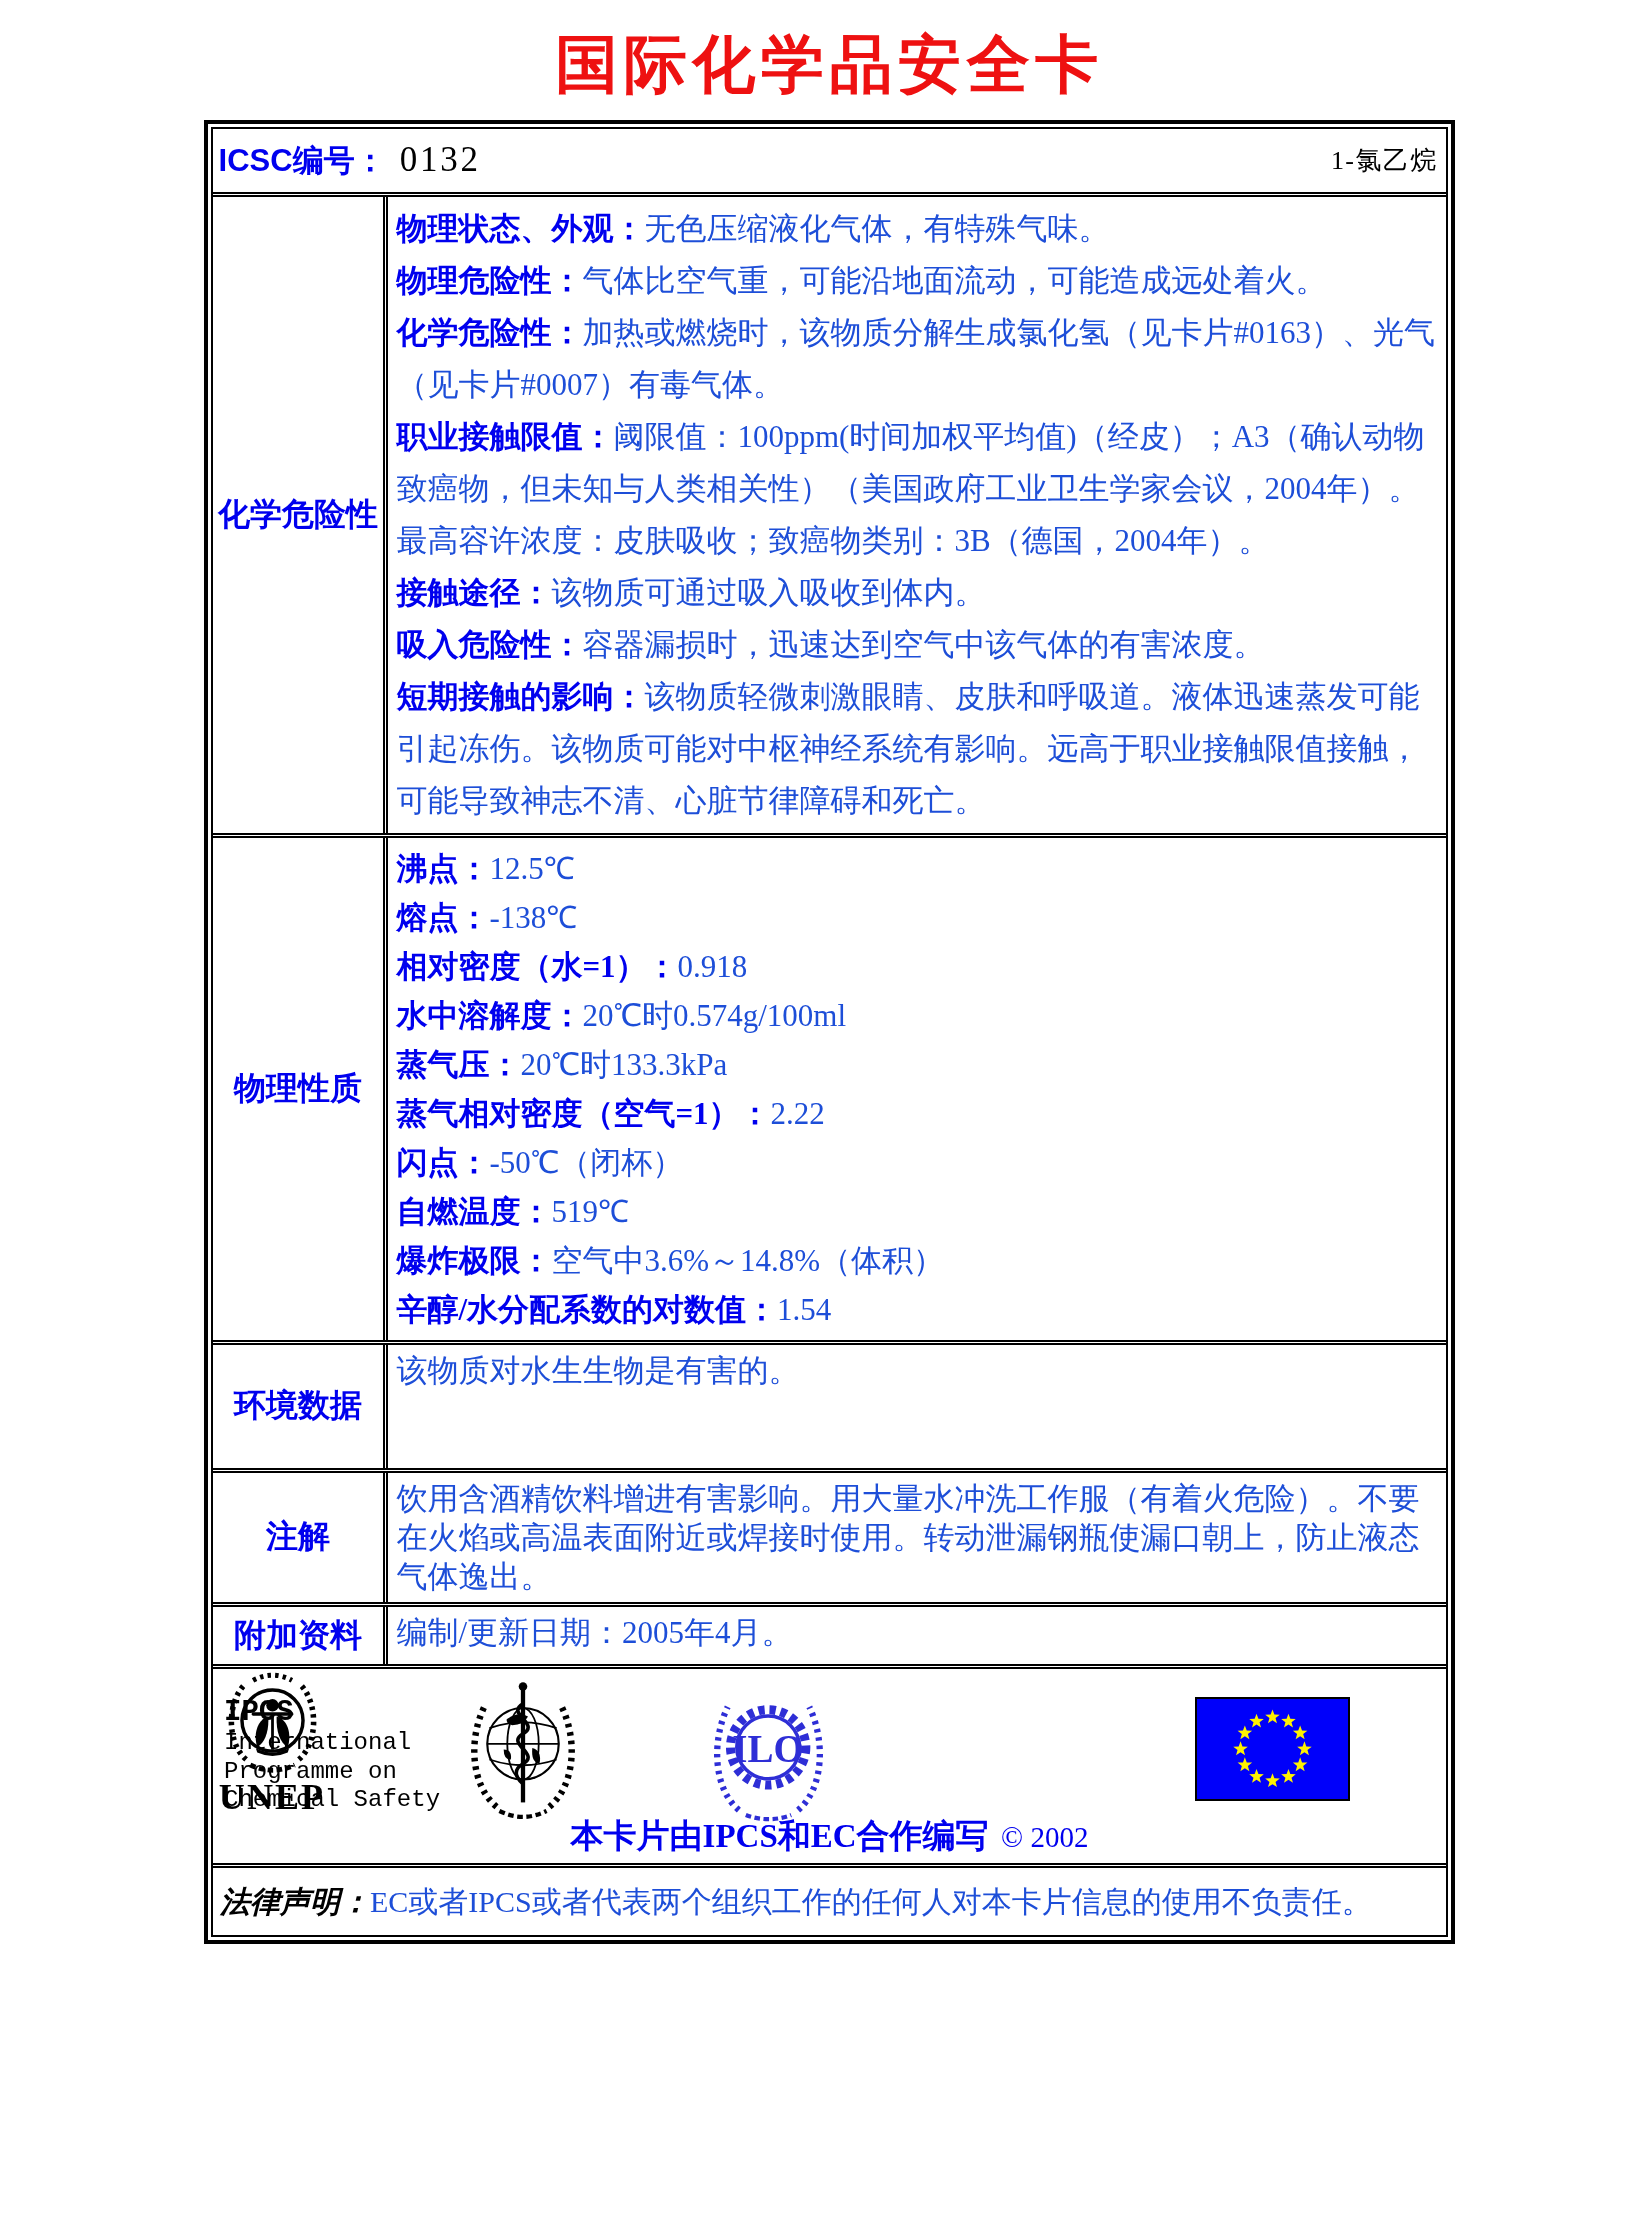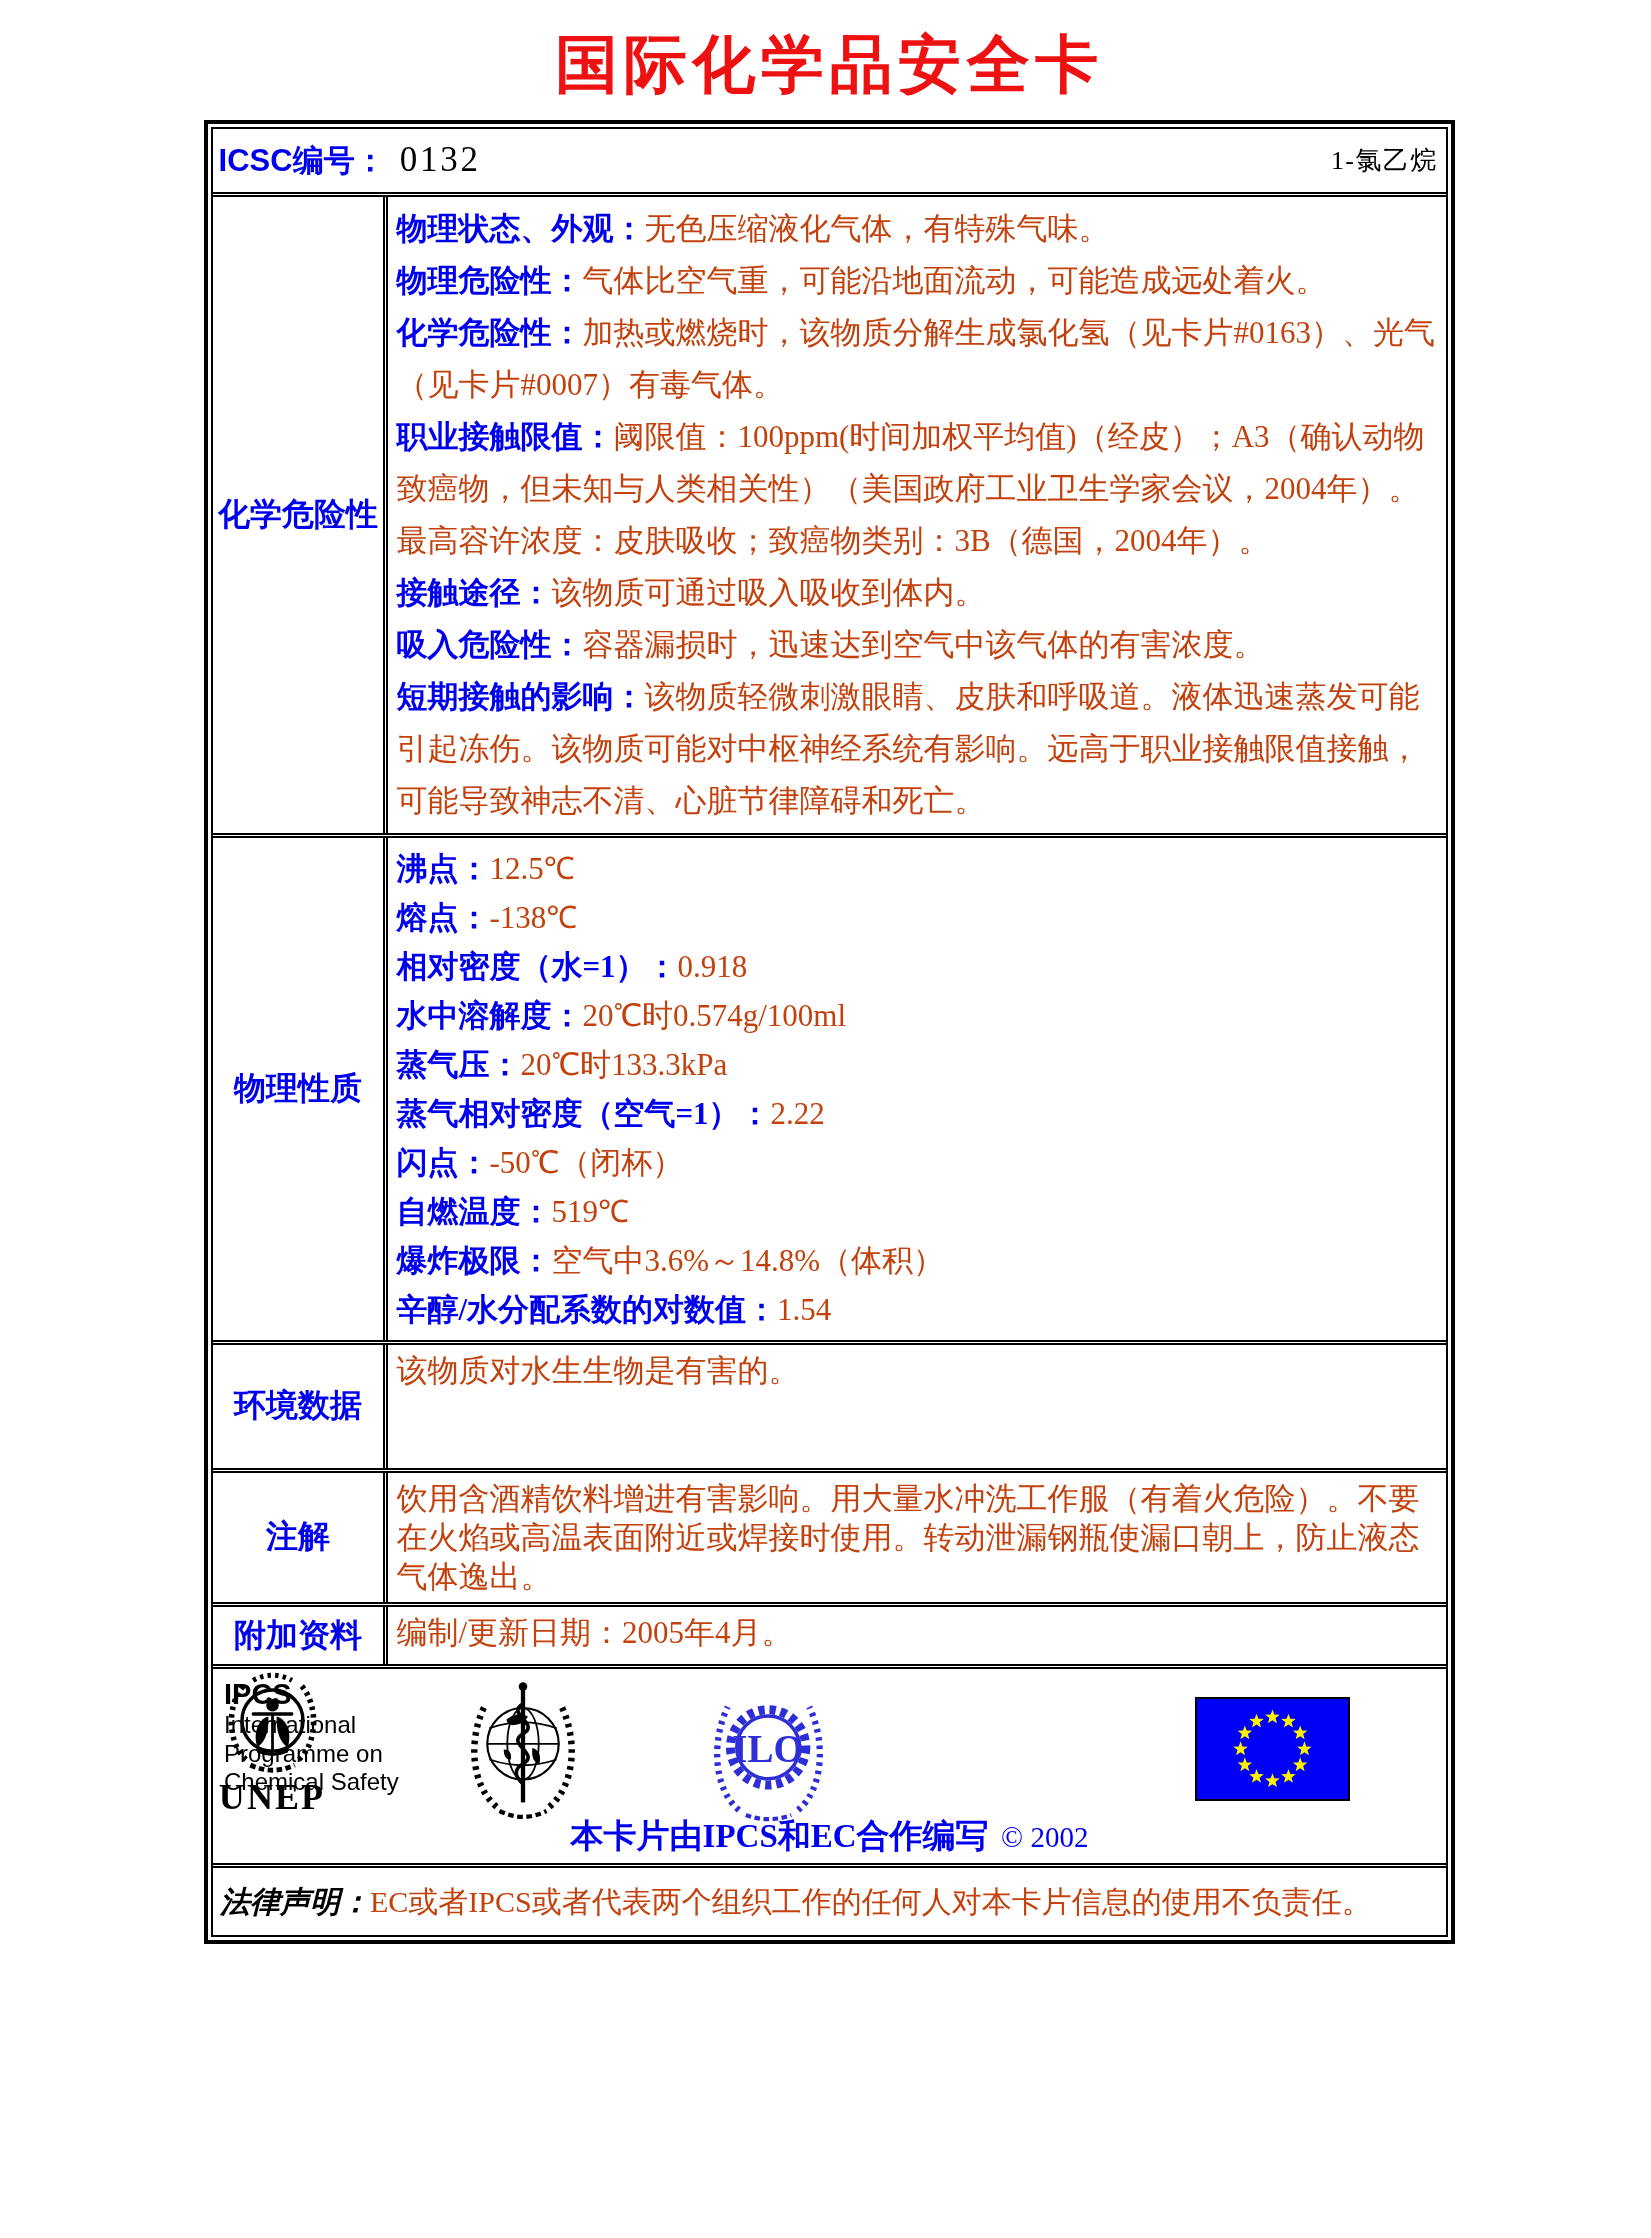--- a/index.html
+++ b/index.html
@@ -30,30 +30,30 @@
   
   .label-cell {
     flex:0 0 170px; border-right:5.6px double #000;
     display:flex; align-items:center; justify-content:center;
     color:#0000ee; font-family:"Liberation Sans", sans-serif;
     font-weight:bold; font-size:32px; text-align:center;
   }
   .content-cell { flex:1 1 auto; padding:6.3px 9.7px 5.6px 8.4px; min-width:0; }
   .content-cell p { margin:0; font-size:31px; }
   .k { color:#0000ee; font-family:Liberation Serif, serif; font-weight:bold; }
-  .v { color:#c2410c; font-family:"Liberation Serif", serif; }
+  .v { color:#1d4ed8; font-family:"Liberation Serif", serif; }
   .important p { line-height:52px; }
   .physical  p { line-height:49px; }
   .env-cell      { min-height:111px; } .env-cell p      { line-height:39px; }
   .notes-cell    { min-height:111px; } .notes-cell p    { line-height:39px; }
   .addl-cell     { min-height:46px;  } .addl-cell p     { line-height:39px; }
 
   
   .logos-row { position:relative; height:194px; }
-  .ipcs-block { position:absolute; left:11px; top:9px; font-family:Liberation Sans, sans-serif; }
+  .ipcs-block { position:absolute; left:11px; top:27px; font-family:Liberation Mono, monospace; }
   .ipcs-title { font-weight:bold; font-size:29px; line-height:33px; }
   .ipcs-line  { font-size:24px; line-height:28.5px; }
   .logo { position:absolute; }
   .who-logo  { left:249px; top:8.4px; }
   .ilo-logo  { left:491px; top:9.7px; color:#2e2ed6; }
   .unep-logo { left:736px; top:9.7px; width:118px; text-align:center; }
   .unep-text { font-family:"Liberation Serif", serif; font-weight:bold; font-size:36px; letter-spacing:2.1px; line-height:36px; margin-top:1.4px; }
   .eu-flag {
     position:absolute; left:982px; top:28px; width:151px; height:100px;
     background:#0000fa; border:2.8px solid #000; box-sizing:content-box;

